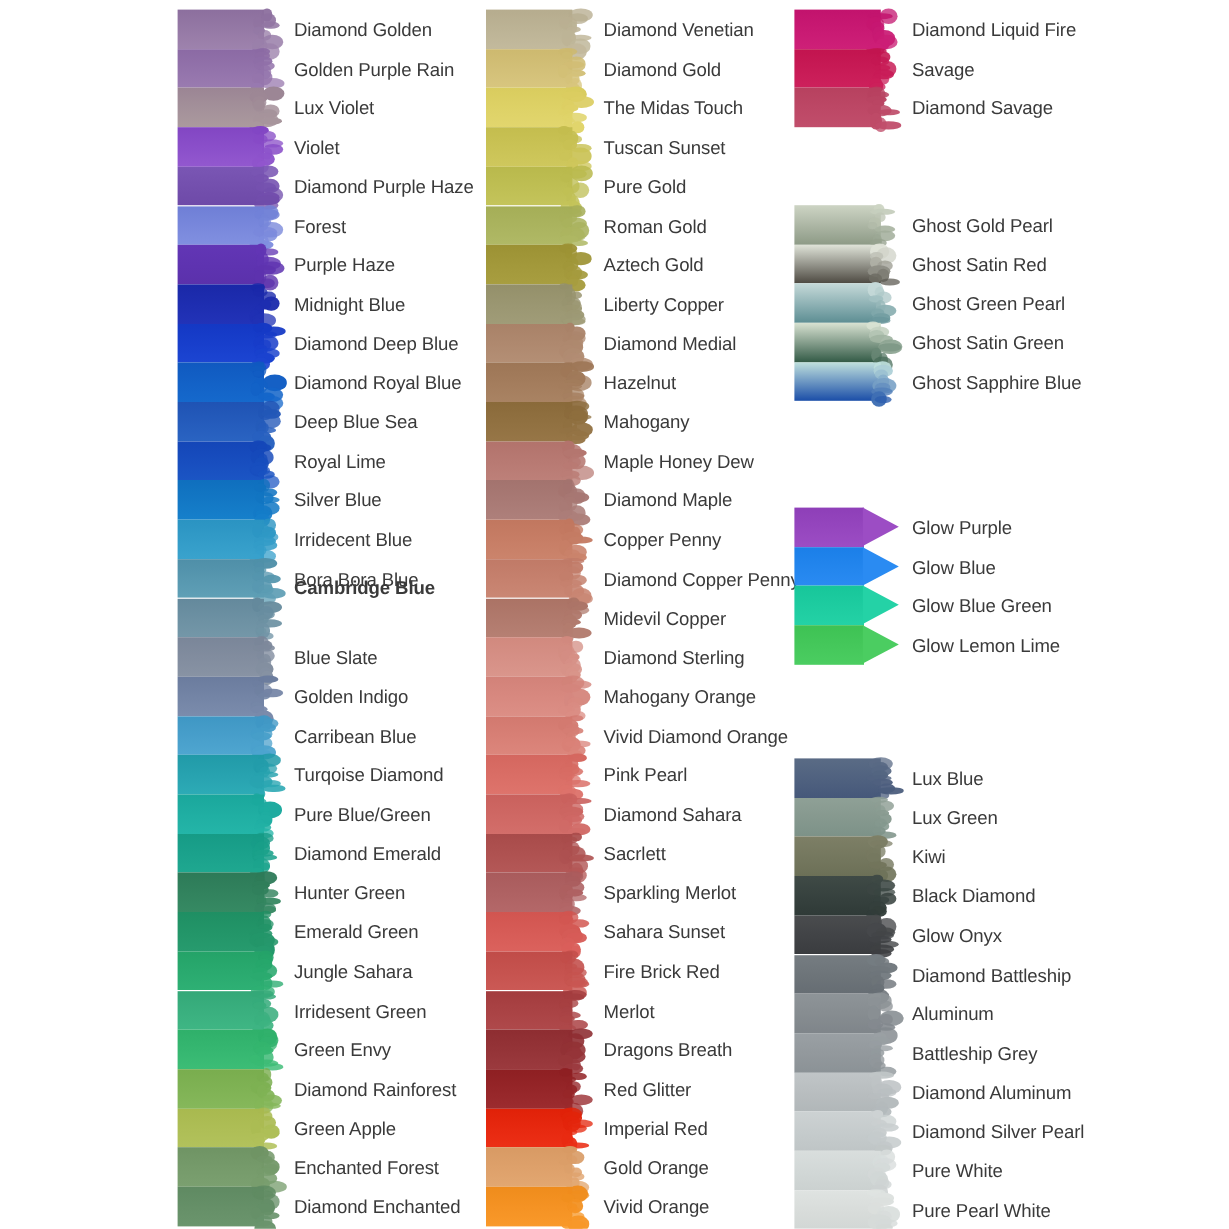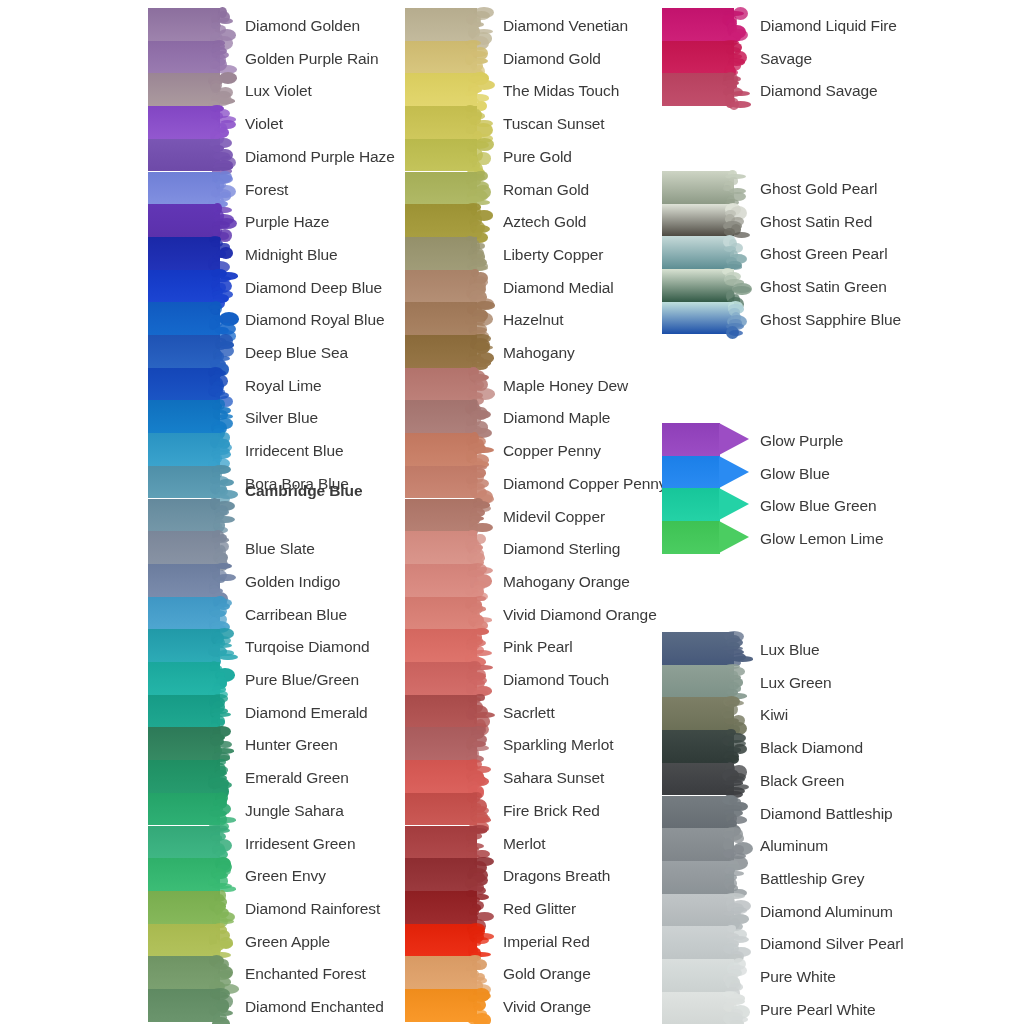--- a/index.html
+++ b/index.html
@@ -1025,21 +1025,21 @@
           <div class="label" style="top: 337px;">Mahogany</div>
           <div class="label" style="top: 369.7px;">Maple Honey Dew</div>
           <div class="label" style="top: 402.4px;">Diamond Maple</div>
           <div class="label" style="top: 435.1px;">Copper Penny</div>
           <div class="label" style="top: 467.8px;">Diamond Copper Penny</div>
           <div class="label" style="top: 500.5px;">Midevil Copper</div>
           <div class="label" style="top: 533.2px;">Diamond Sterling</div>
           <div class="label" style="top: 565.9px;">Mahogany Orange</div>
           <div class="label" style="top: 598.6px;">Vivid Diamond Orange</div>
           <div class="label" style="top: 631.3px;">Pink Pearl</div>
-          <div class="label" style="top: 664px;">Diamond Touch</div>
+          <div class="label" style="top: 664px;">Diamond Sahara</div>
           <div class="label" style="top: 696.7px;">Sacrlett</div>
           <div class="label" style="top: 729.4px;">Sparkling Merlot</div>
           <div class="label" style="top: 762.1px;">Sahara Sunset</div>
           <div class="label" style="top: 794.8px;">Fire Brick Red</div>
           <div class="label" style="top: 827.5px;">Merlot</div>
           <div class="label" style="top: 860.2px;">Dragons Breath</div>
           <div class="label" style="top: 892.9px;">Red Glitter</div>
           <div class="label" style="top: 925.6px;">Imperial Red</div>
           <div class="label" style="top: 958.3px;">Gold Orange</div>
           <div class="label" style="top: 991px;">Vivid Orange</div>
@@ -1374,21 +1374,21 @@
               <i style="width: 19.6787px; height: 6.8078px; left: 6.64018px; top: 24.4333px; background: rgb(213, 218, 216); opacity: 0.78;"></i>
               <i style="width: 14.6486px; height: 5.87895px; left: 7.85189px; top: 28.0667px; background: rgb(211, 216, 214); opacity: 0.96;"></i>
             </div>
           </div>
         </div>
         <div class="labels" style="left: 760px; position: absolute;">
           <div class="label" style="top: 10px;">Lux Blue</div>
           <div class="label" style="top: 42.7px;">Lux Green</div>
           <div class="label" style="top: 75.4px;">Kiwi</div>
           <div class="label" style="top: 108.1px;">Black Diamond</div>
-          <div class="label" style="top: 140.8px;">Black Green</div>
+          <div class="label" style="top: 140.8px;">Glow Onyx</div>
           <div class="label" style="top: 173.5px;">Diamond Battleship</div>
           <div class="label" style="top: 206.2px;">Aluminum</div>
           <div class="label" style="top: 238.9px;">Battleship Grey</div>
           <div class="label" style="top: 271.6px;">Diamond Aluminum</div>
           <div class="label" style="top: 304.3px;">Diamond Silver Pearl</div>
           <div class="label" style="top: 337px;">Pure White</div>
           <div class="label" style="top: 369.7px;">Pure Pearl White</div>
         </div>
       </div>
     </div>

